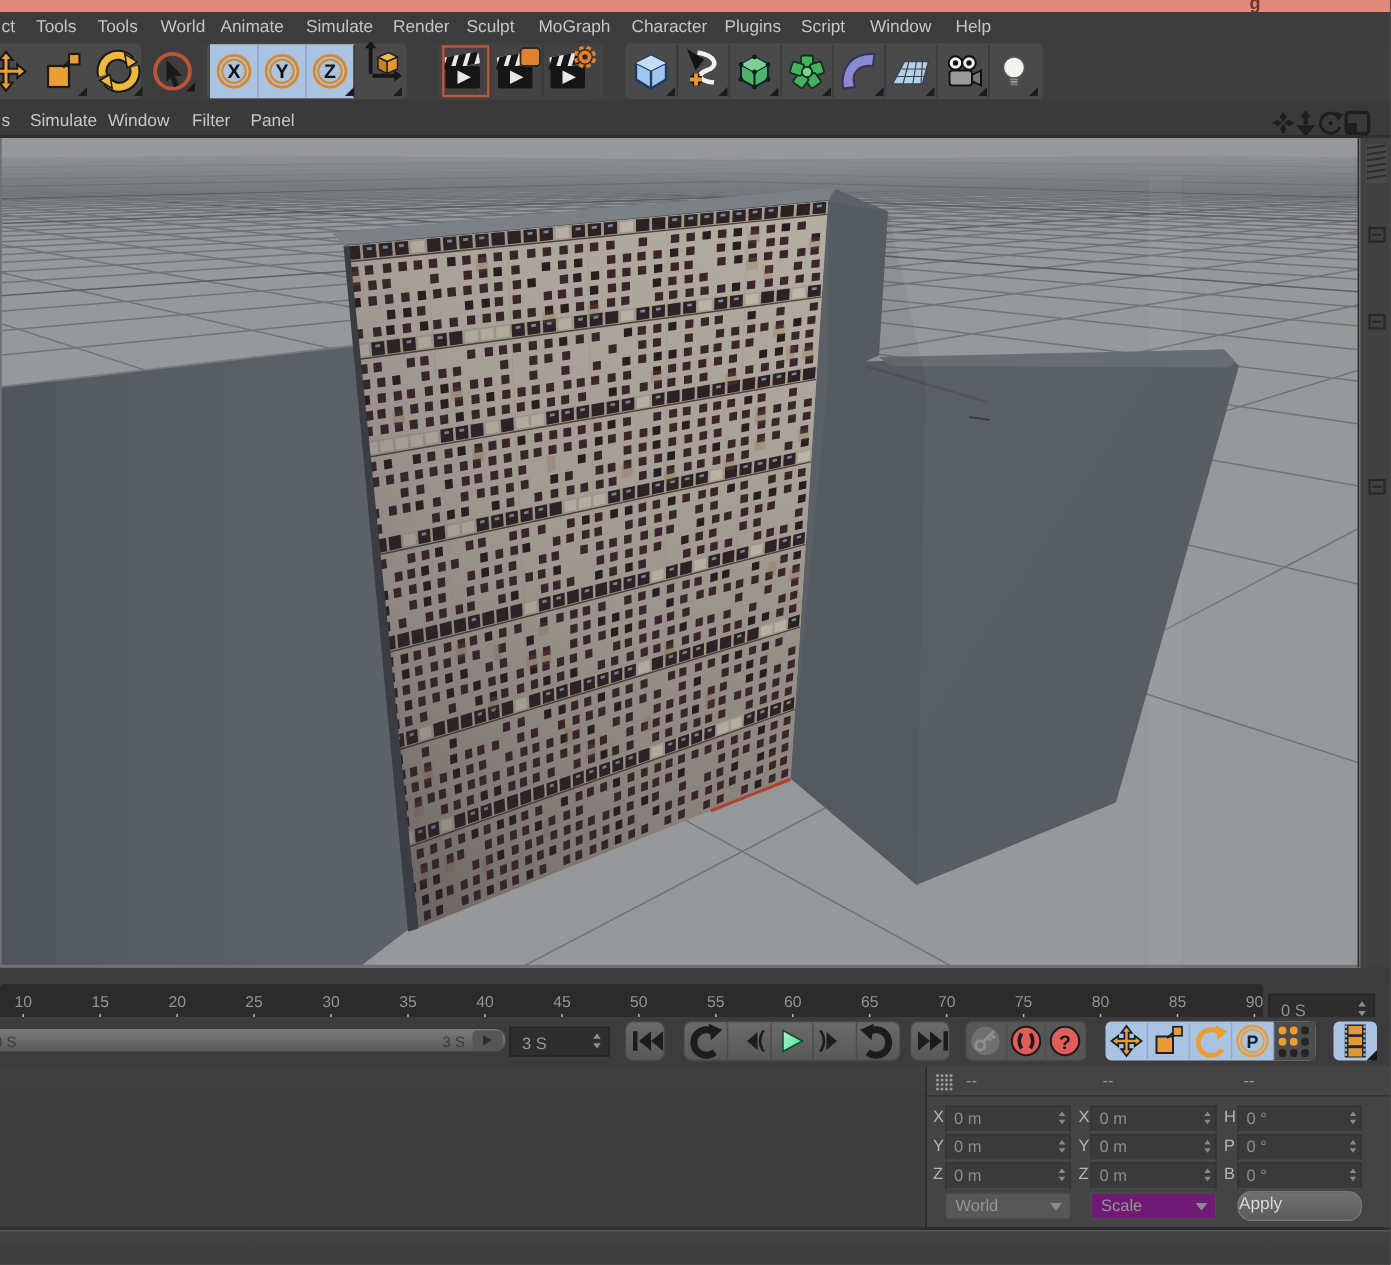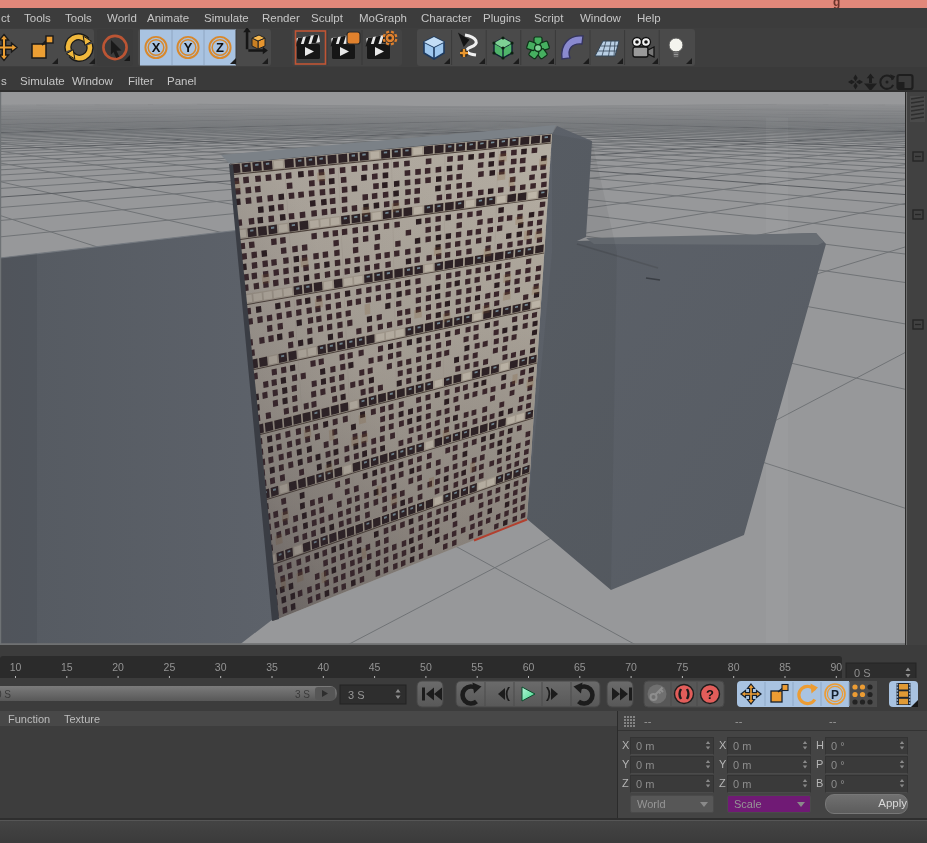--- a/index.html
+++ b/index.html
@@ -852,24 +852,20 @@
           <rect x="5.4" y="2.0" width="1.6" height="1.8" fill="#8fa9c7"></rect>
           <rect x="-7" y="5.1" width="1.6" height="1.8" fill="#8fa9c7"></rect>
           <rect x="5.4" y="5.1" width="1.6" height="1.8" fill="#8fa9c7"></rect>
           <rect x="-7" y="8.2" width="1.6" height="1.8" fill="#8fa9c7"></rect>
           <rect x="5.4" y="8.2" width="1.6" height="1.8" fill="#8fa9c7"></rect>
         </g>
 <path d="M911 29 L918 29 L918 22 Z" fill="#181818"></path>
 </svg>
     </div>
 <div class="abs" style="left:0;top:711px;width:927px;height:107px;background:#404040">
-  <div class="abs" style="left:0;top:0;width:617px;height:15px;background:#484848;color:#bdbdbd;font-size:11px">
-    <span style="position:absolute;left:8px;top:2px">Function</span>
-        <span style="position:absolute;left:64px;top:2px">Texture</span>
-  </div>
   <div class="abs" style="left:0;top:15px;width:617px;height:92px;background:#3d3d3d"></div>
   <div class="abs" style="left:617px;top:0;width:1px;height:107px;background:#2b2b2b"></div>
   <div class="abs" style="left:618px;top:0;width:309px;height:107px;background:#444444;color:#9a9a9a;font-size:11px">
     <svg width="14" height="14" style="position:absolute;left:5px;top:4px" viewBox="0 0 14 14">
           <circle cx="2" cy="2" r="1" fill="#9a9a9a"></circle>
           <circle cx="5" cy="2" r="1" fill="#9a9a9a"></circle>
           <circle cx="8" cy="2" r="1" fill="#9a9a9a"></circle>
           <circle cx="11" cy="2" r="1" fill="#9a9a9a"></circle>
           <circle cx="2" cy="5" r="1" fill="#9a9a9a"></circle>
           <circle cx="5" cy="5" r="1" fill="#9a9a9a"></circle>
@@ -959,15 +955,15 @@
         <svg width="10" height="16" style="position:absolute;right:4px;top:0" viewBox="0 0 10 16">
           <path d="M1 6 L9 6 L5 11 Z" fill="#8a8a8a"></path>
         </svg>
       </div>
       <div class="abs" style="left:109px;top:62px;width:82px;height:16px;background:#701a75;border-radius:2px;border:1px solid #4a4a4a">
         <span style="position:absolute;left:6px;top:2px;color:#969696">Scale</span>
         <svg width="10" height="16" style="position:absolute;right:4px;top:0" viewBox="0 0 10 16">
           <path d="M1 6 L9 6 L5 11 Z" fill="#8a8a8a"></path>
         </svg>
       </div>
-      <div class="abs" style="left:207px;top:61px;width:81px;height:18px;background:linear-gradient(#707070,#5c5c5c);border-radius:9px;border:1px solid #787878;text-align:right"><span style="position:relative;top:2px;color:#d8d8d8;font-size:11.5px">Apply</span></div>
+      <div class="abs" style="left:207px;top:61px;width:81px;height:18px;background:linear-gradient(#707070,#5c5c5c);border-radius:9px;border:1px solid #787878;text-align:left"><span style="position:relative;top:2px;color:#d8d8d8;font-size:11.5px">Apply</span></div>
 </div>
 <div class="abs" style="left:0;top:818px;width:927px;height:25px;background:linear-gradient(#444444,#3a3a3a);border-top:2px solid #2e2e2e;box-shadow:inset 0 1px 0 #565656, inset 0 -2px 0 #303030"></div>
 </div>
 </body></html>

